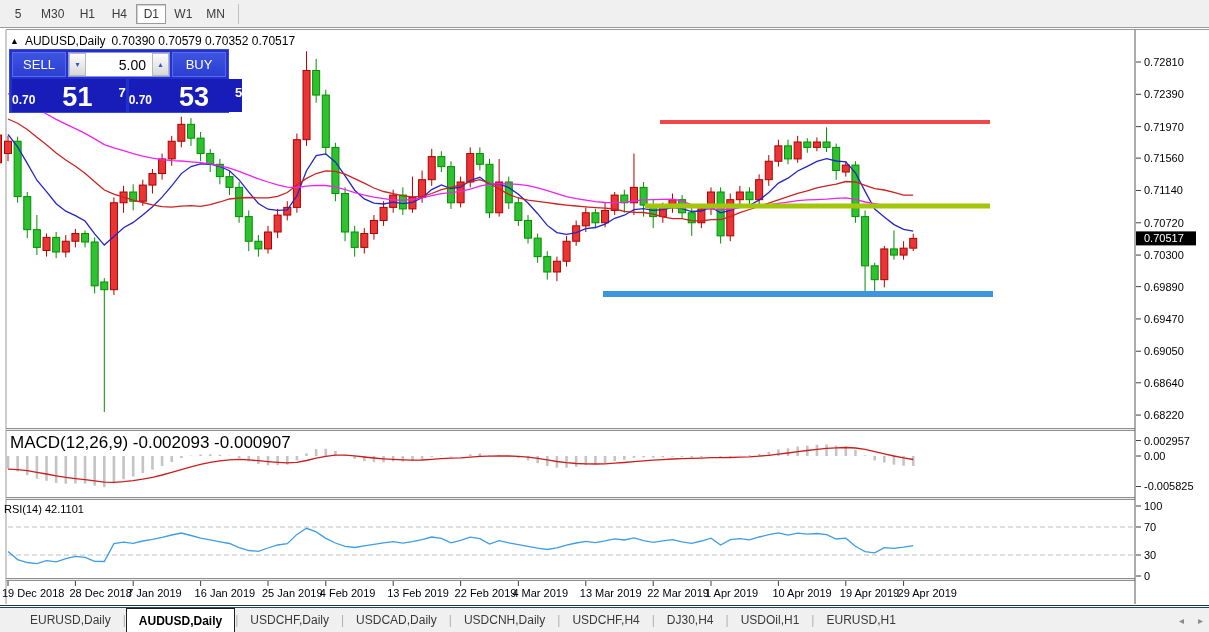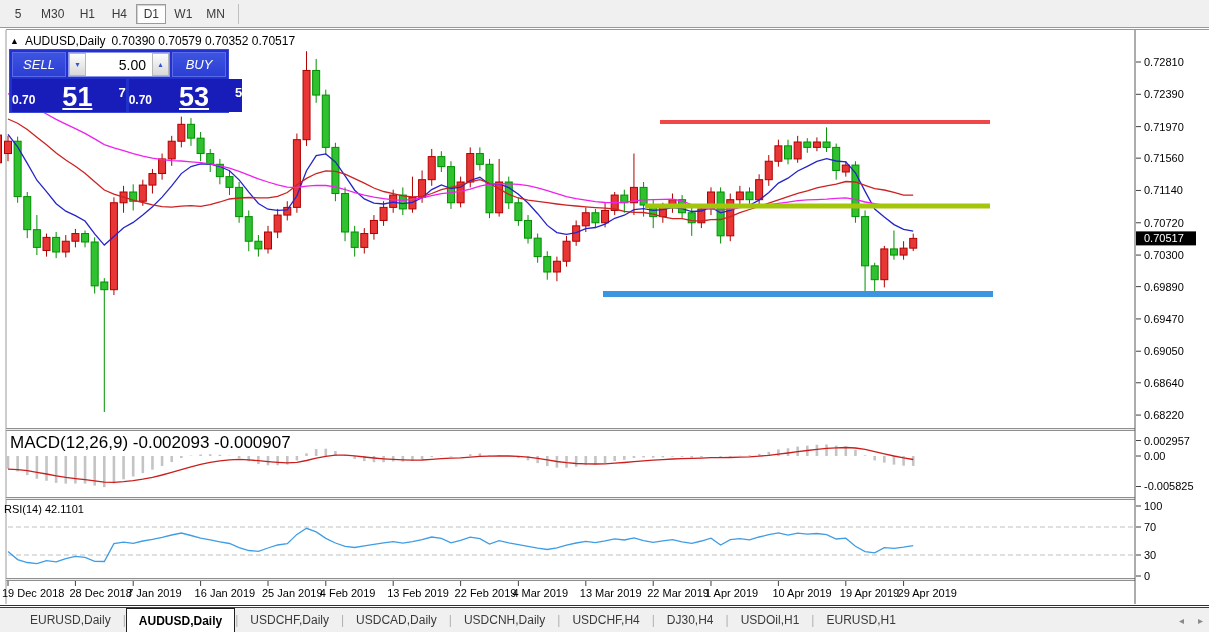--- a/index.html
+++ b/index.html
@@ -26,31 +26,31 @@
 
   #macd-label { position:absolute; left:10px; top:405px; font-size:17px; color:#000; white-space:nowrap; }
   #rsi-label  { position:absolute; left:4px; top:475px; font-size:11px; color:#000; white-space:nowrap; }
 
   
   #trade-panel { position:absolute; left:9px; top:21px; width:220px; height:64px;
                  background:#2230cc; border:1px solid #3a48d8; padding:2px; }
   .tp-row1 { display:flex; height:25px; gap:2px; }
   .tp-btn { flex:0 0 54px; background:linear-gradient(#3d54e0,#2b3fd4); color:#fff;
             font-size:13px; display:flex; align-items:center; justify-content:center;
-            border:1px solid #5a6ae8; cursor:default;font-style:italic; }
+            border:1px solid #5a6ae8; cursor:default; }
   .tp-spin { flex:1; display:flex; background:#fff; border:1px solid #8a94e8; }
   .tp-arrow { width:17px; background:linear-gradient(#fdfdfd,#d8d8d8); border:1px solid #b8b8b8;
               color:#3355cc; font-size:8px; display:flex; align-items:center; justify-content:center; }
   .tp-vol { flex:1; display:flex; align-items:center; justify-content:flex-end;
             padding-right:6px; font-size:14px; color:#000; background:#fff; }
   .tp-row2 { display:flex; height:33px; margin-top:2px; gap:3px; }
   .tp-price { flex:1; background:#181cb8; color:#fff; display:flex; align-items:flex-end;
               justify-content:center; padding-bottom:2px;gap:25px; }
   .tp-price .small { font-size:12px; font-weight:bold; margin:0 2px 3px 0; }
-  .tp-price .big   { font-size:27px; font-weight:bold; line-height:26px;text-decoration:underline; }
+  .tp-price .big   { font-size:27px; font-weight:bold; line-height:26px; }
   .tp-price .sup   { font-size:13px; font-weight:bold; margin-left:1px; transform:translateY(-10px); }
 
   
   #tabbar { position:absolute; left:0; top:607px; width:1209px; height:25px;
             background:#f0f0f0; border-top:1px solid #0c4a6e;
             display:flex; align-items:stretch; padding-left:18px; font-size:12px; }
   .tab { display:flex; align-items:center; padding:0 12px; color:#3a3a3a; white-space:nowrap; }
   .tab.active { background:#ffffff; border:1px solid #202020; border-bottom:none;
                 font-weight:bold; color:#000; }
   .tab-sep { display:flex; align-items:center; color:#b0b0b0; }

